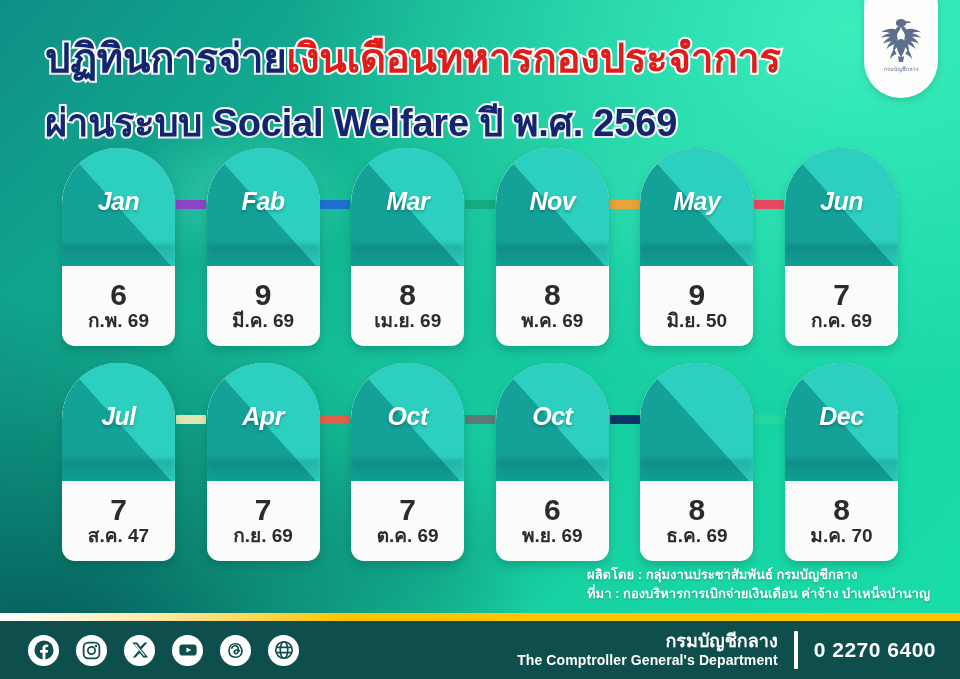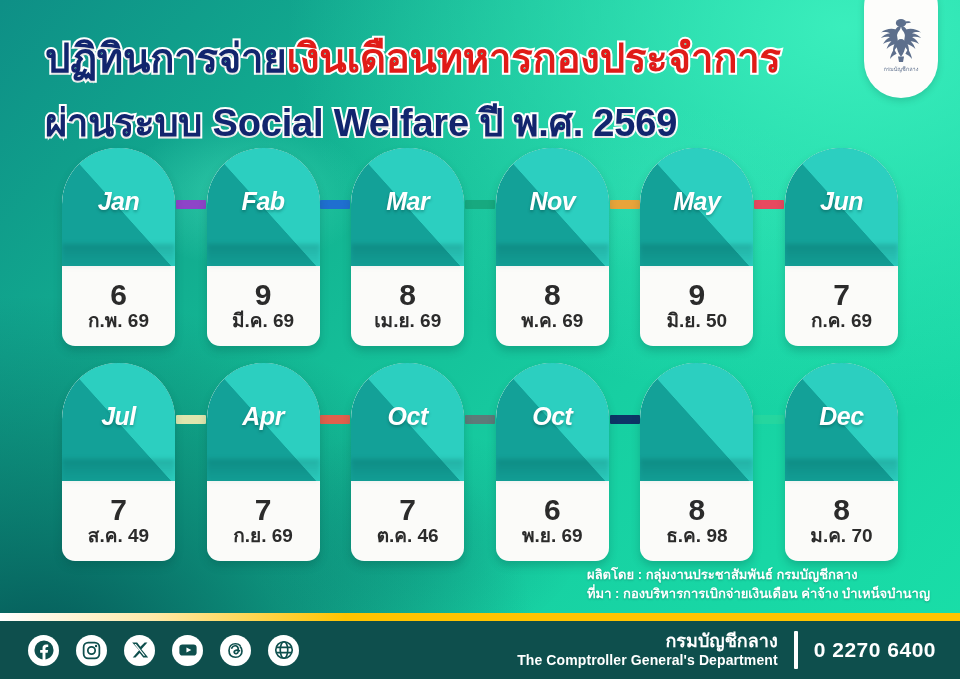--- a/index.html
+++ b/index.html
@@ -286,21 +286,21 @@
           </div>
         </div>
       </div>
       <div class="cal-row">
         <div class="card">
           <div class="head" style="background: rgb(19, 161, 152);"></div>
           <div class="headshadow"></div>
           <div class="mlabel">Jul</div>
           <div class="body">
             <div class="day">7</div>
-            <div class="mth">ส.ค. 49</div>
+            <div class="mth">ส.ค. 47</div>
           </div>
         </div>
         <div class="conn-wrap">
           <div class="conn" style="background: rgb(223, 230, 174);"></div>
         </div>
         <div class="card">
           <div class="head" style="background: rgb(19, 161, 152);"></div>
           <div class="headshadow"></div>
           <div class="mlabel">Apr</div>
           <div class="body">
@@ -310,21 +310,21 @@
         </div>
         <div class="conn-wrap">
           <div class="conn" style="background: rgb(224, 96, 76);"></div>
         </div>
         <div class="card">
           <div class="head" style="background: rgb(19, 161, 152);"></div>
           <div class="headshadow"></div>
           <div class="mlabel">Oct</div>
           <div class="body">
             <div class="day">7</div>
-            <div class="mth">ต.ค. 46</div>
+            <div class="mth">ต.ค. 69</div>
           </div>
         </div>
         <div class="conn-wrap">
           <div class="conn" style="background: rgb(92, 123, 121);"></div>
         </div>
         <div class="card">
           <div class="head" style="background: rgb(19, 161, 152);"></div>
           <div class="headshadow"></div>
           <div class="mlabel">Oct</div>
           <div class="body">
@@ -333,21 +333,21 @@
           </div>
         </div>
         <div class="conn-wrap">
           <div class="conn" style="background: rgb(13, 53, 102);"></div>
         </div>
         <div class="card">
           <div class="head" style="background: rgb(19, 161, 152);"></div>
           <div class="headshadow"></div>
           <div class="body">
             <div class="day">8</div>
-            <div class="mth">ธ.ค. 98</div>
+            <div class="mth">ธ.ค. 69</div>
           </div>
         </div>
         <div class="conn-wrap">
           <div class="conn" style="background: rgb(37, 214, 159);"></div>
         </div>
         <div class="card">
           <div class="head" style="background: rgb(19, 161, 152);"></div>
           <div class="headshadow"></div>
           <div class="mlabel">Dec</div>
           <div class="body">

